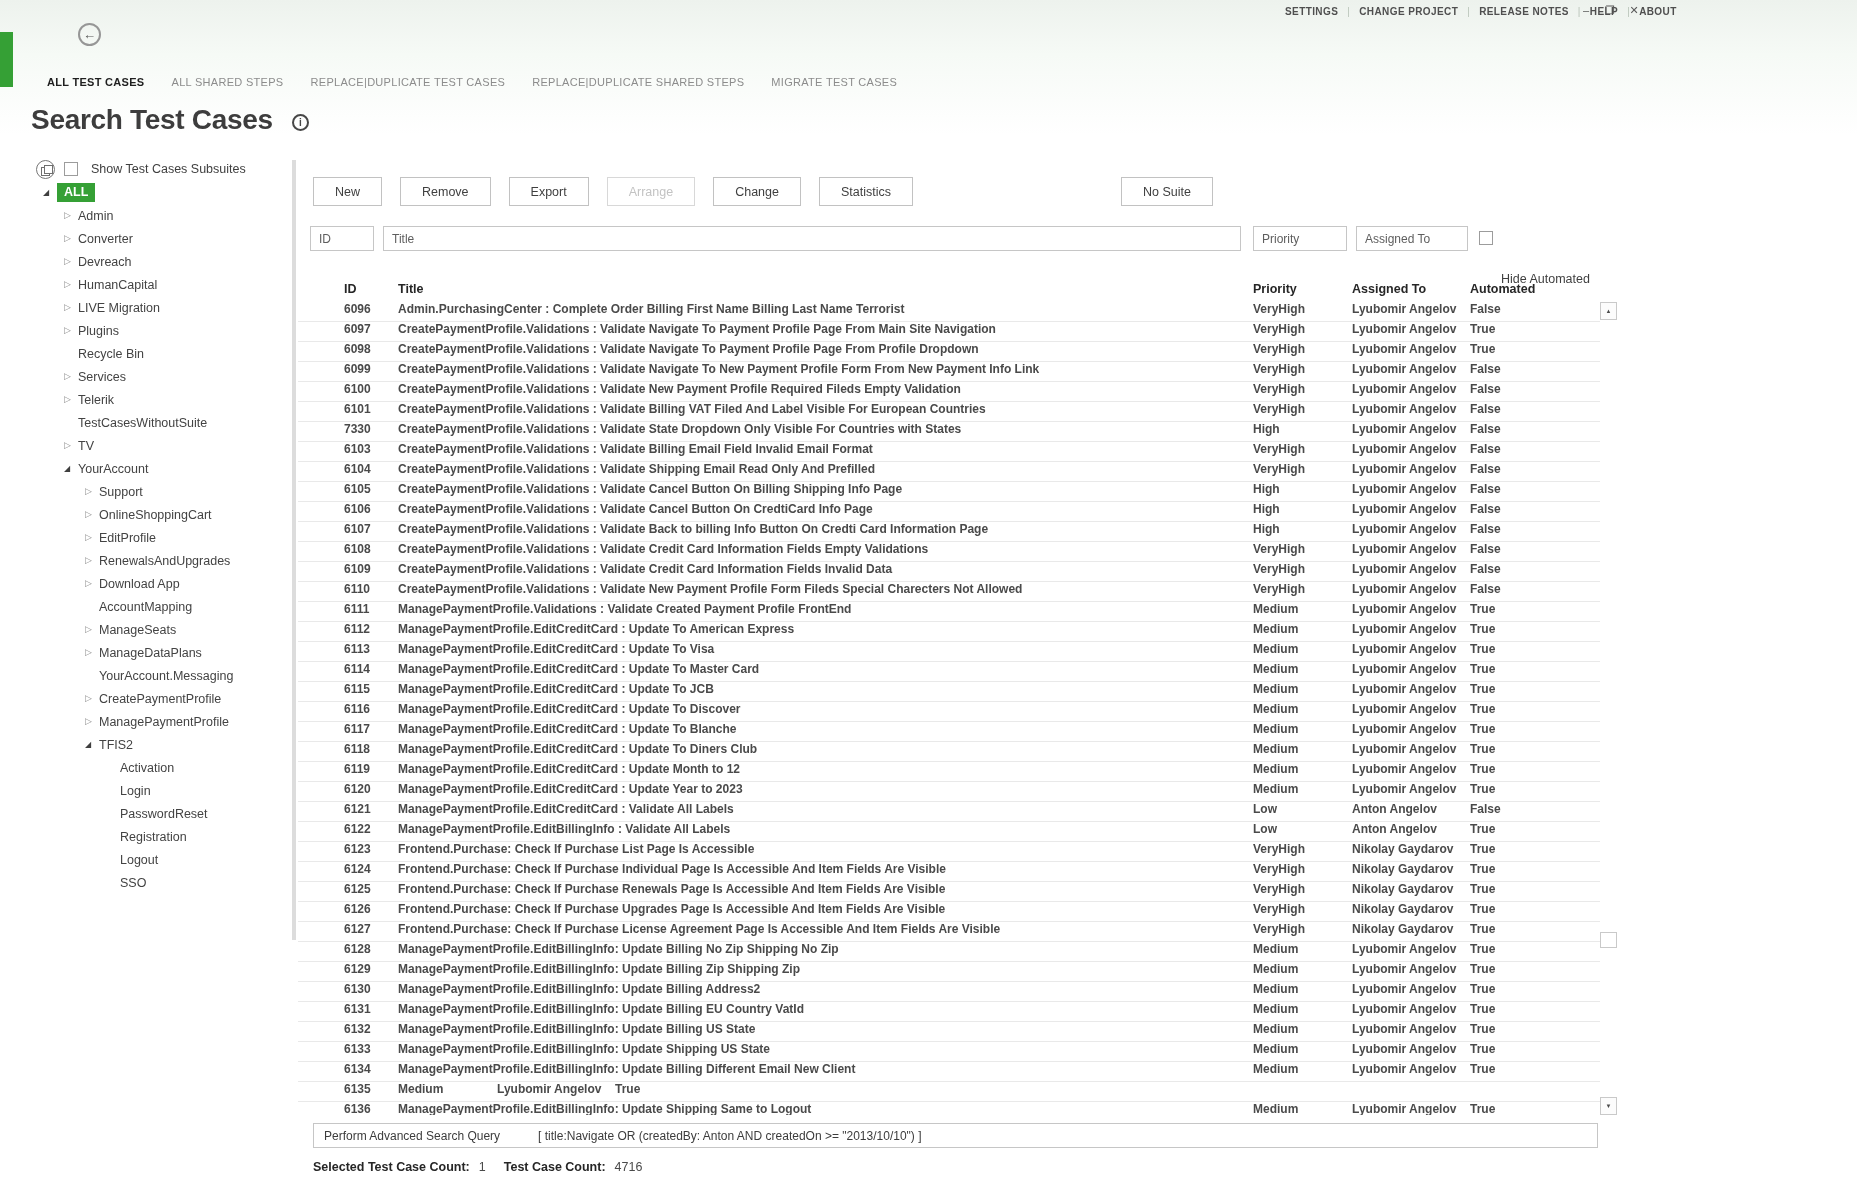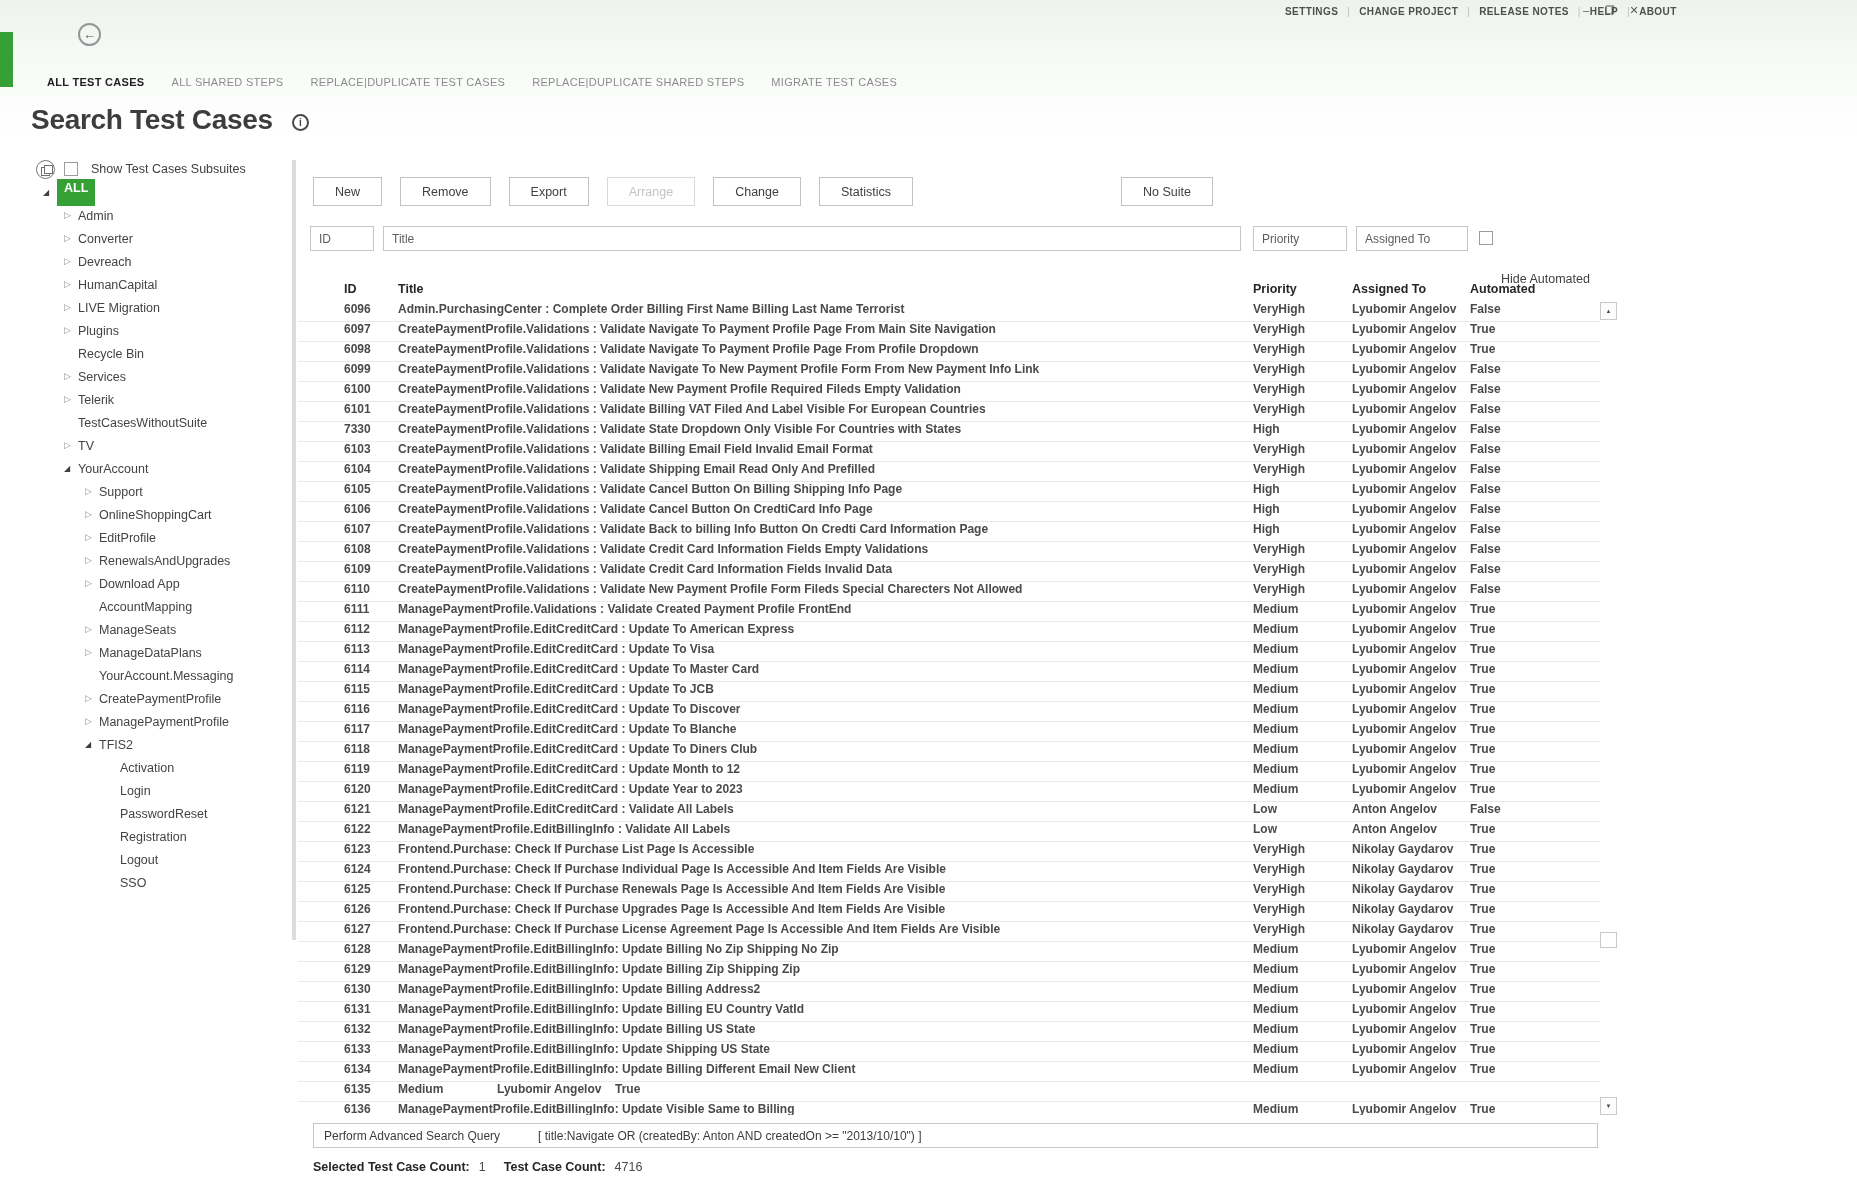--- a/index.html
+++ b/index.html
@@ -41,21 +41,21 @@
   .stack-icon::after  { content:""; position:absolute; left:7px; top:4px; width:7px; height:7px; border:1px solid #6f6f6f; background:#fff; }
   .cb { width:14px; height:14px; border:1px solid #9c9c9c; background:#fff; display:inline-block; }
   .subsuites-row .cb { margin-left:9px; }
   .subsuites-label { margin-left:13px; font-size:12.5px; color:#3f3f3f; }
 
   .tree { position:absolute; left:31px; top:181px; width:258px; }
   .titem { display:flex; align-items:center; height:23px; font-size:12.5px; color:#434343; cursor:default; }
   .arrow { width:14px; flex:none; font-size:9px; color:#8f8f8f; line-height:1; }
   .arrow.exp { font-size:8px; color:#3f3f3f; }
   .tlabel { white-space:nowrap; }
-  .tlabel.sel { background:var(--green,#35a035); color:#fff; font-weight:bold; padding:2px 7px 11px; }
+  .tlabel.sel { background:var(--green,#35a035); color:#fff; font-weight:bold; padding:2px 7px 3px; }
   .side-scroll { position:absolute; left:292px; top:160px; width:4px; height:780px; background:#dcdcdc; }
 
   
   .toolbar { position:absolute; left:313px; top:177px; display:flex; gap:18px; }
   .tbtn { height:29px; padding:4px 21px; background:#fff; border:1px solid #c2c2c2; color:#3f3f3f;
           font-size:12.5px; display:flex; align-items:center; justify-content:center; white-space:nowrap; }
   .tbtn.disabled { color:#c3c3c3; border-color:#d8d8d8; }
   .tbtn.detached { margin-left:190px; }
 
   
@@ -576,21 +576,21 @@
           <span class="c-auto">True</span>
         </div>
         <div class="trow">
           <span class="c-id">6135</span>
           <span class="c-pri">Medium</span>
           <span class="c-asg">Lyubomir Angelov</span>
           <span class="c-auto">True</span>
         </div>
         <div class="trow">
           <span class="c-id">6136</span>
-          <span class="c-title">ManagePaymentProfile.EditBillingInfo: Update Visible Same to Billing</span>
+          <span class="c-title">ManagePaymentProfile.EditBillingInfo: Update Shipping Same to Logout</span>
           <span class="c-pri">Medium</span>
           <span class="c-asg">Lyubomir Angelov</span>
           <span class="c-auto">True</span>
         </div>
       </div>
   </div>
   <div class="scroll-btn scroll-up">
       <span>▲</span>
     </div>
   <div class="scroll-btn scroll-down">

